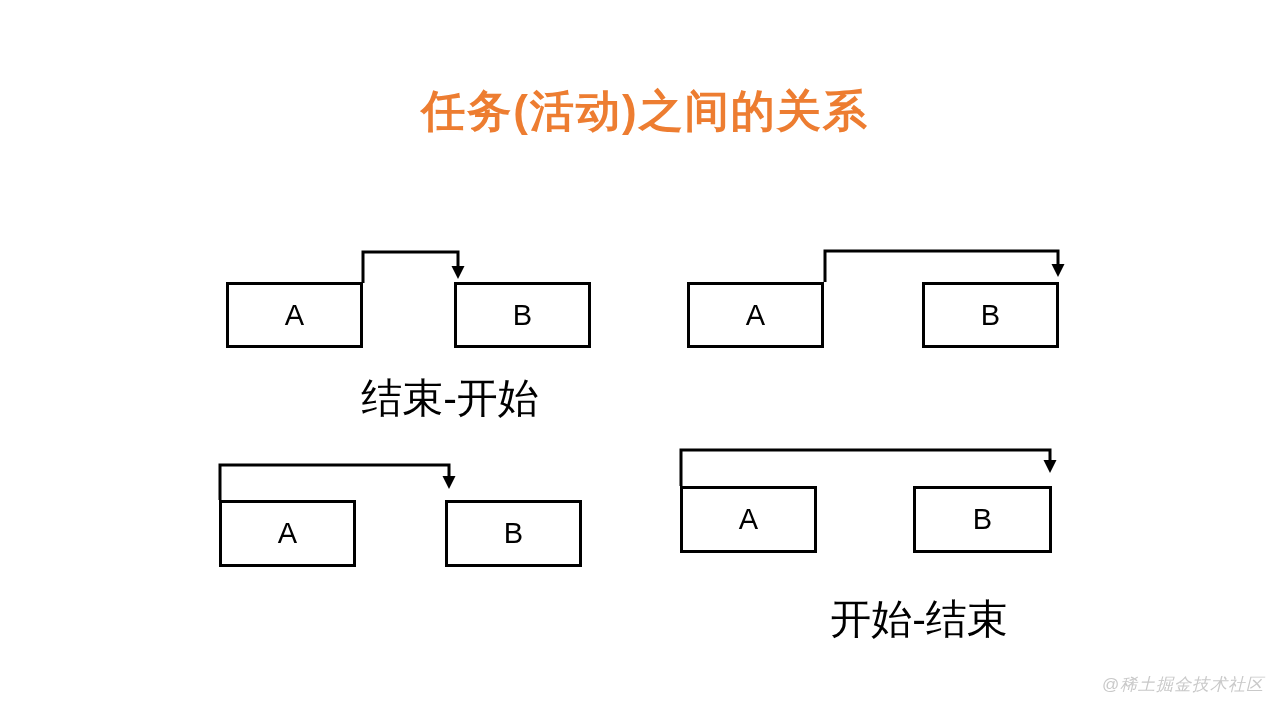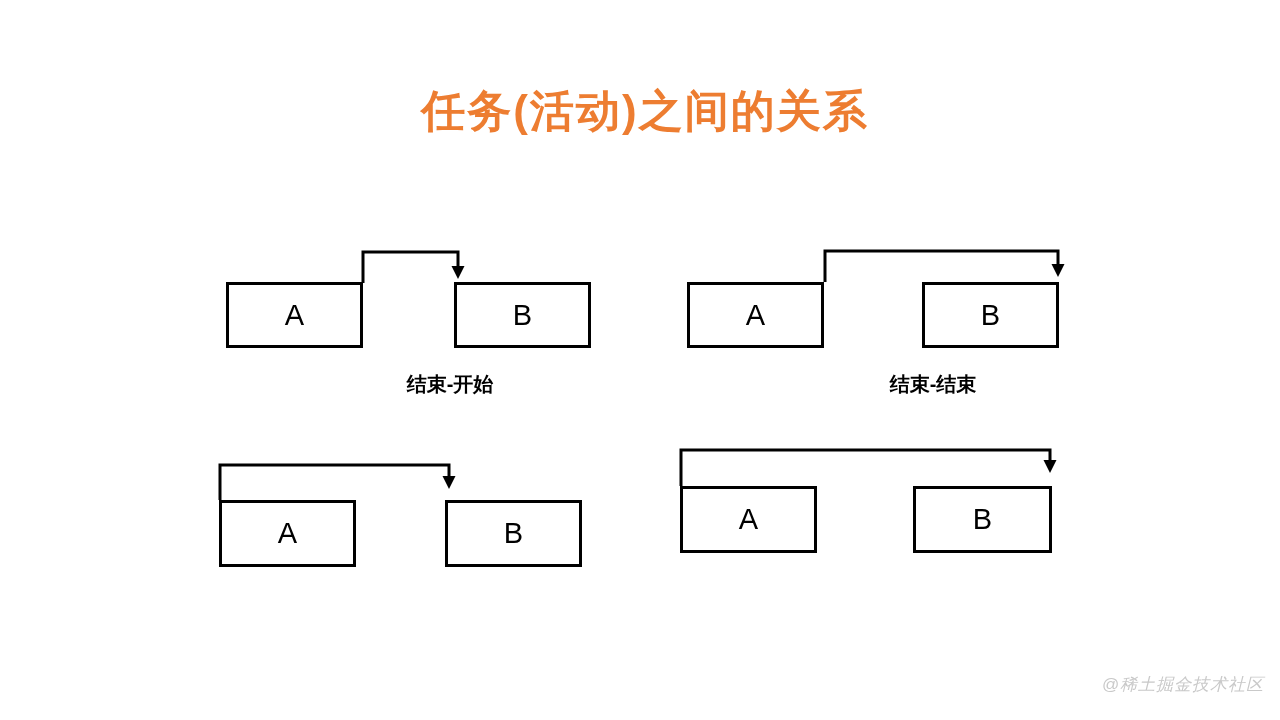--- a/index.html
+++ b/index.html
@@ -39,22 +39,22 @@
   .box-a2 { left: 687px; top: 282px; width: 137px; height: 66px; }
   .box-b2 { left: 922px; top: 282px; width: 137px; height: 66px; }
   .box-a3 { left: 219px; top: 500px; width: 137px; height: 67px; }
   .box-b3 { left: 445px; top: 500px; width: 137px; height: 67px; }
   .box-a4 { left: 680px; top: 486px; width: 137px; height: 67px; }
   .box-b4 { left: 913px; top: 486px; width: 139px; height: 67px; }
 
   .caption {
     position: absolute;
     transform: translateX(-50%);
-    font-size: 20px;
-    font-weight: bold;
+    font-size: 41px;
+    font-weight: normal;
     color: #000000;
     white-space: nowrap;
   }
   .cap-1 { left: 450px; top: 371px; }
   .cap-2 { left: 933px; top: 371px; }
   .cap-3 { left: 458px; top: 599px; }
   .cap-4 { left: 919px; top: 592px; }
 
   .watermark {
     position: absolute;
@@ -99,31 +99,31 @@
     <span>B</span>
   </div>
   <div class="caption cap-1">结束-开始</div>
 
   <div class="task-box box-a2">
     <span>A</span>
   </div>
   <div class="task-box box-b2">
     <span>B</span>
   </div>
-  <div class="caption cap-2">结束-结束</div>
 
   <div class="task-box box-a3">
     <span>A</span>
   </div>
   <div class="task-box box-b3">
     <span>B</span>
   </div>
 
   <div class="task-box box-a4">
     <span>A</span>
   </div>
   <div class="task-box box-b4">
     <span>B</span>
   </div>
+  <div class="caption cap-4">开始-结束</div>
 
   <div class="watermark">@稀土掘金技术社区</div>
 
 </div>
 
 </body></html>

